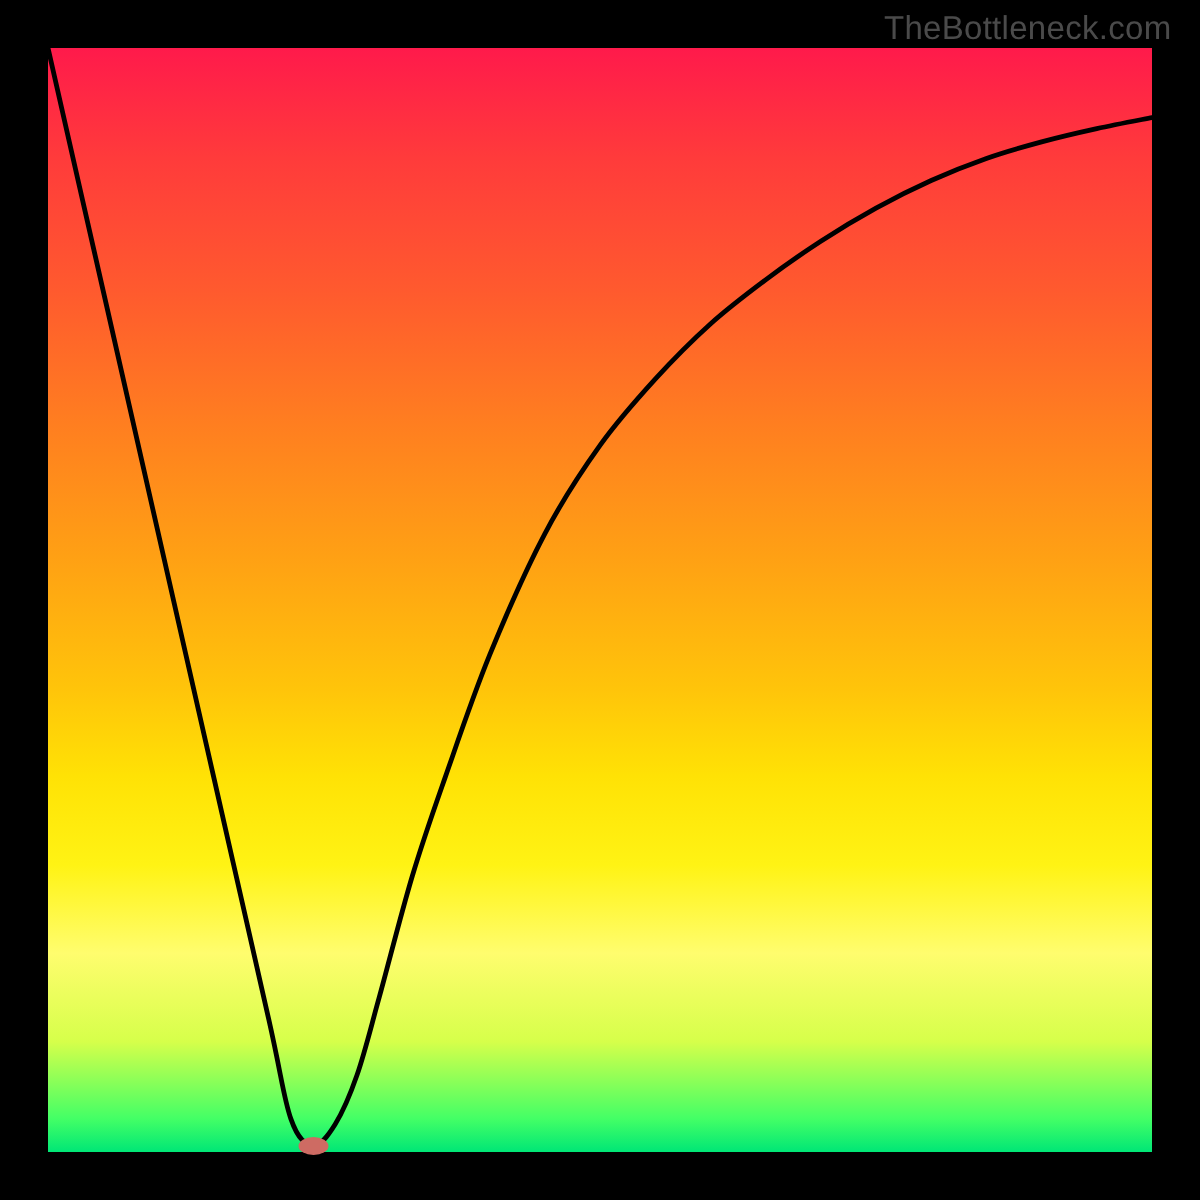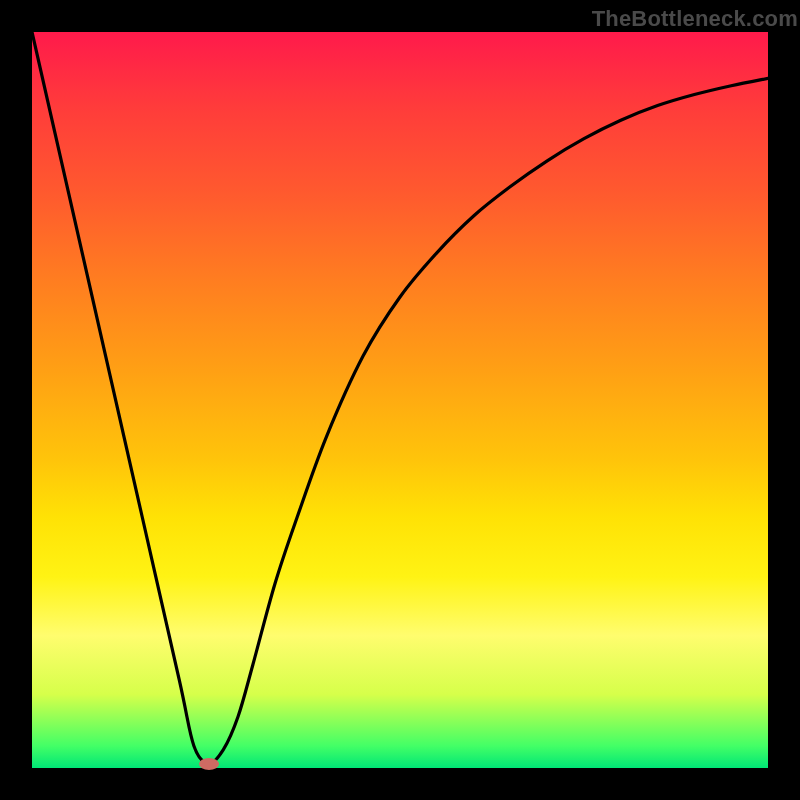--- a/index.html
+++ b/index.html
@@ -49,25 +49,25 @@
   }
   .marker {
     position: absolute;
     transform: translate(-50%, -50%);
     border-radius: 50%;
     pointer-events: none;
   }
   .attribution {
     position: absolute;
     top: 6px;
-    right: 2px;
+    right: 19px;
     color: #4a4a4a;
     font-size: 22px;
     letter-spacing: 0.2px;
-    font-weight: 700;
+    font-weight: 400;
   }
 </style>
 </head>
 <body>
 
 <div class="frame">
   <div class="plot">
     <svg class="curve" viewBox="0 0 736 736" preserveAspectRatio="none">
       <path id="curve-path" d="M 0.00 0.00 C 6.13 26.99, 24.53 107.95, 36.80 161.92 C 49.07 215.89, 61.33 269.87, 73.60 323.84 C 85.87 377.81, 98.13 431.79, 110.40 485.76 C 122.67 539.73, 138.61 609.65, 147.20 647.68 C 155.79 685.71, 157.01 699.94, 161.92 713.92 C 166.83 727.90, 171.73 730.97, 176.64 731.58 C 181.55 732.20, 186.45 725.45, 191.36 717.60 C 196.27 709.75, 201.17 698.59, 206.08 684.48 C 210.99 670.37, 214.67 655.04, 220.80 632.96 C 226.93 610.88, 235.52 576.53, 242.88 552.00 C 250.24 527.47, 256.37 510.29, 264.96 485.76 C 273.55 461.23, 283.36 431.79, 294.40 404.80 C 305.44 377.81, 318.93 347.15, 331.20 323.84 C 343.47 300.53, 355.73 282.13, 368.00 264.96 C 380.27 247.79, 392.53 234.29, 404.80 220.80 C 417.07 207.31, 429.33 195.04, 441.60 184.00 C 453.87 172.96, 466.13 163.76, 478.40 154.56 C 490.67 145.36, 502.93 136.77, 515.20 128.80 C 527.47 120.83, 539.73 113.47, 552.00 106.72 C 564.27 99.97, 576.53 93.84, 588.80 88.32 C 601.07 82.80, 613.33 77.89, 625.60 73.60 C 637.87 69.31, 650.13 65.87, 662.40 62.56 C 674.67 59.25, 686.93 56.43, 699.20 53.73 C 711.47 51.03, 729.87 47.59, 736.00 46.37" fill="none" stroke="#000" stroke-width="3.2" stroke-linejoin="round" stroke-linecap="round"></path>
     </svg>

